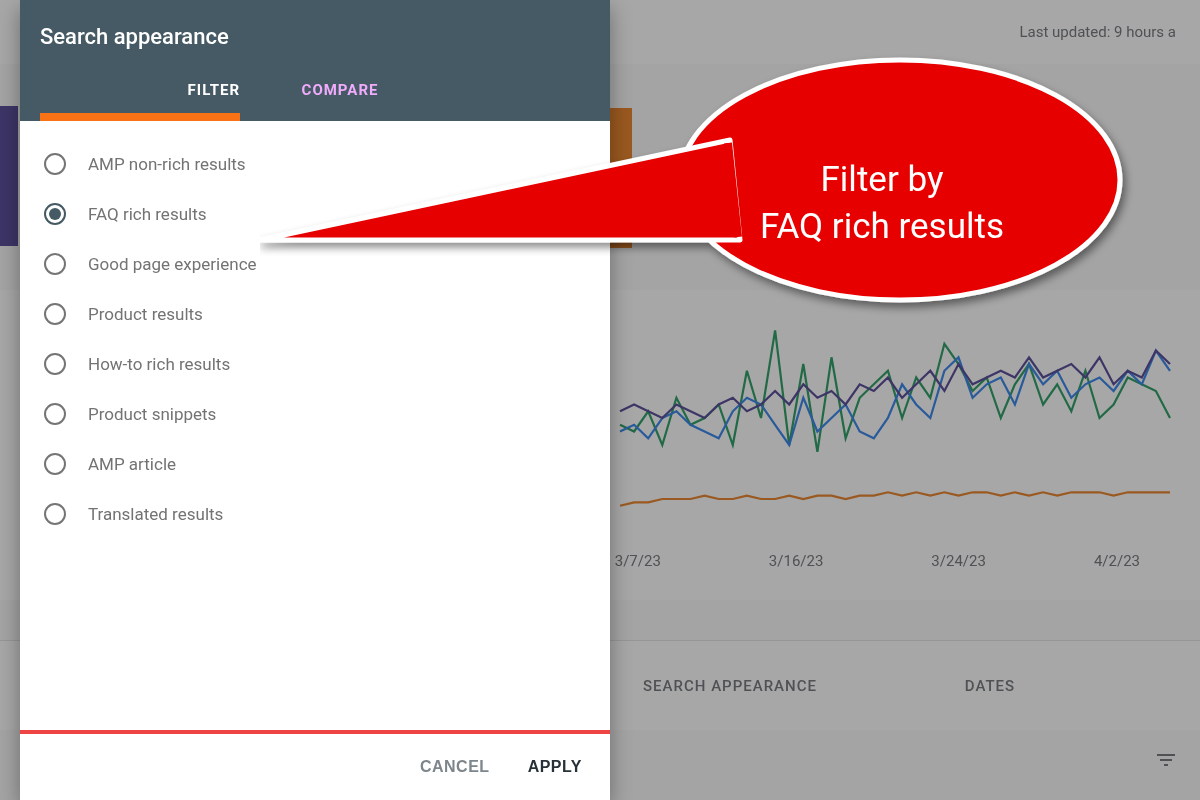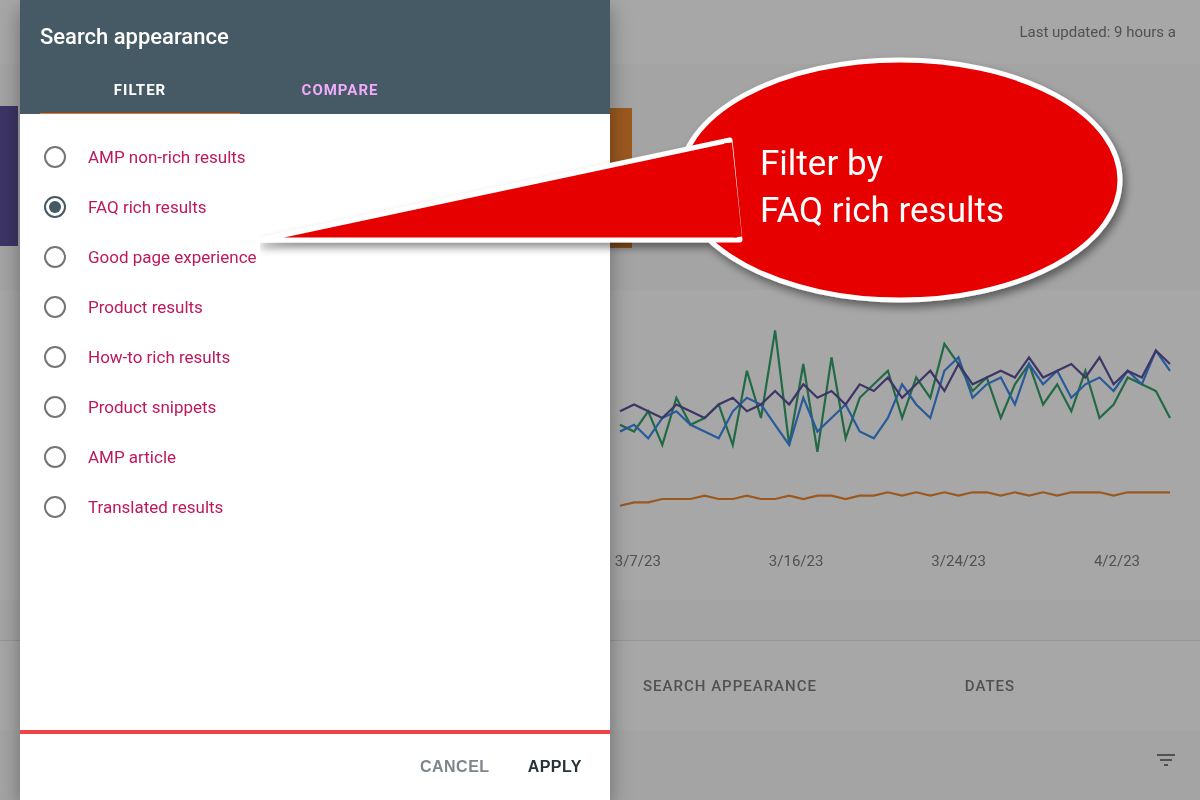--- a/index.html
+++ b/index.html
@@ -81,21 +81,22 @@
   .dialog-tab {
     flex: 0 0 200px;
     text-align: center;
     padding: 14px 0 14px 0;
     font-size: 15px; font-weight: 700; letter-spacing: 1px;
     color: #f0abfc;
     cursor: pointer;
   }
   .dialog-tab.active {
     color: #fff;
-    border-bottom: 1px solid #f97316;
+    border-bottom: 8px solid #f97316;
+    text-align: right;
   }
 
   .options {
     flex: 1;
     padding: 18px 10px 0 18px;
     overflow-y: auto;
   }
   .option-row {
     display: flex; align-items: center; gap: 22px;
     padding: 14px 6px;
@@ -107,21 +108,21 @@
     display: flex; align-items: center; justify-content: center;
     flex-shrink: 0;
   }
   .option-row.selected .radio {
     border-color: #455a64;
   }
   .option-row.selected .radio::after {
     content: ""; width: 12px; height: 12px; border-radius: 50%; background: #455a64;
   }
   .option-label {
-    font-size: 17px; color: #be185d;
+    font-size: 17px; color: #737373;
   }
 
   .dialog-footer {
     border-top: 4px solid #ef4444;
     padding: 18px 22px 18px 0;
     display: flex; justify-content: flex-end; gap: 26px;
   }
   .btn {
     font-size: 16px; font-weight: 600; letter-spacing: 0.5px;
     background: none; border: none; cursor: pointer;
@@ -132,23 +133,24 @@
 
   
   .callout {
     position: absolute;
     left: 260px; top: 40px;
     width: 880px; height: 280px;
     pointer-events: none;
   }
   .callout-text {
     position: absolute;
-    left: 500px; top: 100px;
+    left: 500px; top: 116px;
     font-size: 35px; line-height: 1.35; color: #fff;
     white-space: pre;
+    text-align: center;
   }
 </style>
 </head>
 <body>
 
 <div class="bg">
   <div class="topbar">
     <span>Last updated: 9 hours a</span>
   </div>
   <div class="left-accent"></div>

